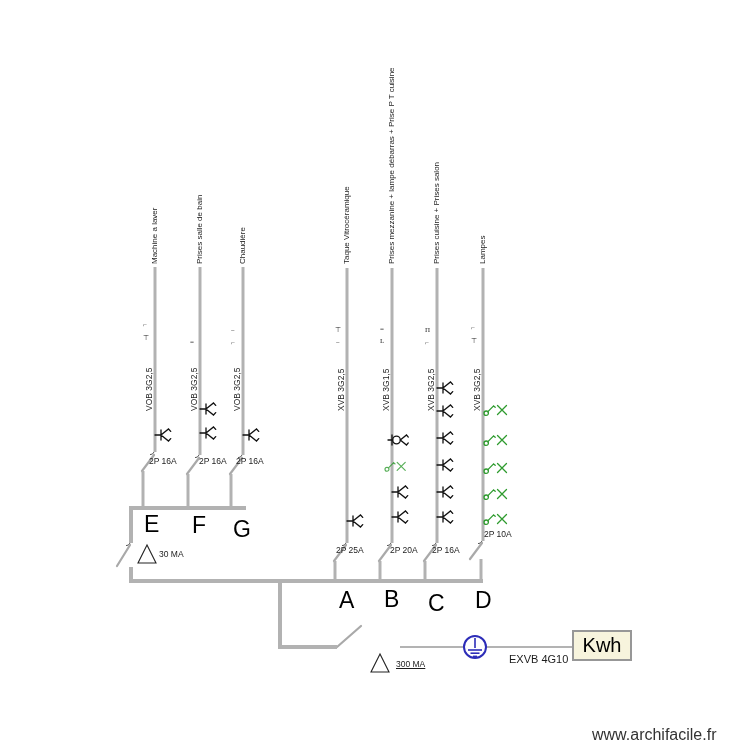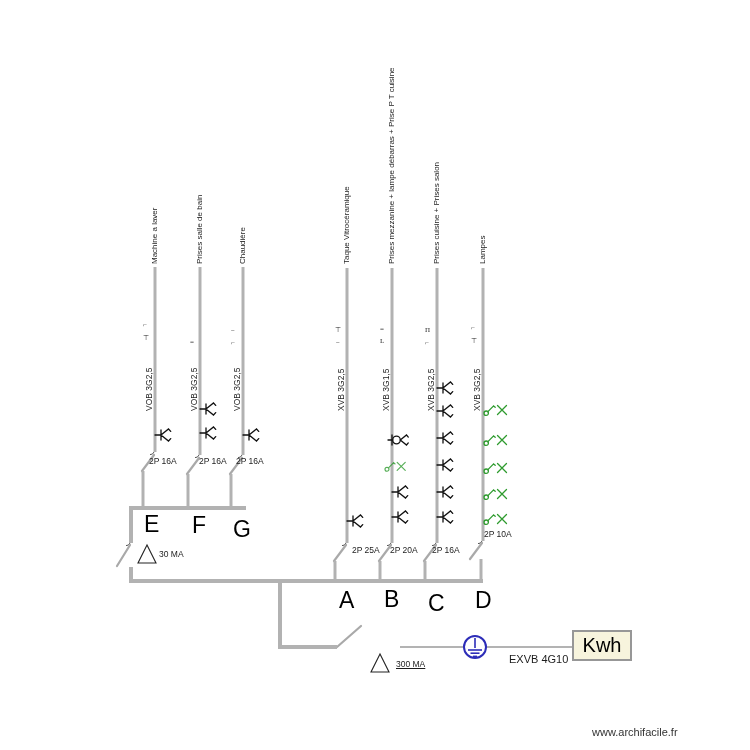--- a/index.html
+++ b/index.html
@@ -9,21 +9,21 @@
           font-size:8px;line-height:10px;white-space:nowrap;color:#1c1c1c;}
   .vcable{position:absolute;transform:rotate(-90deg);transform-origin:0 0;
           font-size:8.5px;line-height:10px;white-space:nowrap;color:#1c1c1c;}
   .breaker-label{position:absolute;font-size:8.5px;line-height:9px;white-space:nowrap;color:#1c1c1c;}
   .circuit-letter{position:absolute;font-size:23px;line-height:24px;color:#000;}
   .mark{position:absolute;font-size:7px;line-height:7px;color:#222;font-family:"Liberation Serif", serif;}
   .small-label{position:absolute;font-size:8.5px;line-height:9px;color:#1c1c1c;white-space:nowrap;}
   #kwh-box{position:absolute;left:572px;top:630px;width:60px;height:31px;box-sizing:border-box;
            border:2px solid #979797;background:#f7f4dd;text-align:center;
            font-size:20px;line-height:27px;color:#000;}
-  #watermark{position:absolute;left:592px;top:726px;font-size:11px;color:#333;text-decoration:none;}
+  #watermark{position:absolute;left:592px;top:726px;font-size:16px;color:#333;text-decoration:none;}
   svg{position:absolute;left:0;top:0;}
 </style>
 </head>
 <body>
 
 <div id="canvas">
 
   <svg width="750" height="750" viewBox="0 0 750 750">
     <defs>
       <g id="socket" stroke="#111" stroke-width="1.3" fill="none" stroke-linecap="round">
@@ -144,21 +144,21 @@
   <div class="vcable" style="left:189px;top:411px;">VOB 3G2,5</div>
   <div class="vcable" style="left:232px;top:411px;">VOB 3G2,5</div>
   <div class="vcable" style="left:336px;top:411px;">XVB 3G2,5</div>
   <div class="vcable" style="left:381px;top:411px;">XVB 3G1,5</div>
   <div class="vcable" style="left:426px;top:411px;">XVB 3G2,5</div>
   <div class="vcable" style="left:472px;top:411px;">XVB 3G2,5</div>
 
   <div class="breaker-label" style="left:149px;top:457px;">2P 16A</div>
   <div class="breaker-label" style="left:199px;top:457px;">2P 16A</div>
   <div class="breaker-label" style="left:236px;top:457px;">2P 16A</div>
-  <div class="breaker-label" style="left:352px;top:546px;">2P 25A</div>
+  <div class="breaker-label" style="left:336px;top:546px;">2P 25A</div>
   <div class="breaker-label" style="left:390px;top:546px;">2P 20A</div>
   <div class="breaker-label" style="left:432px;top:546px;">2P 16A</div>
   <div class="breaker-label" style="left:484px;top:530px;">2P 10A</div>
 
   <div class="circuit-letter" style="left:144px;top:512px;">E</div>
   <div class="circuit-letter" style="left:192px;top:513px;">F</div>
   <div class="circuit-letter" style="left:233px;top:517px;">G</div>
   <div class="circuit-letter" style="left:339px;top:588px;">A</div>
   <div class="circuit-letter" style="left:384px;top:587px;">B</div>
   <div class="circuit-letter" style="left:428px;top:591px;">C</div>

